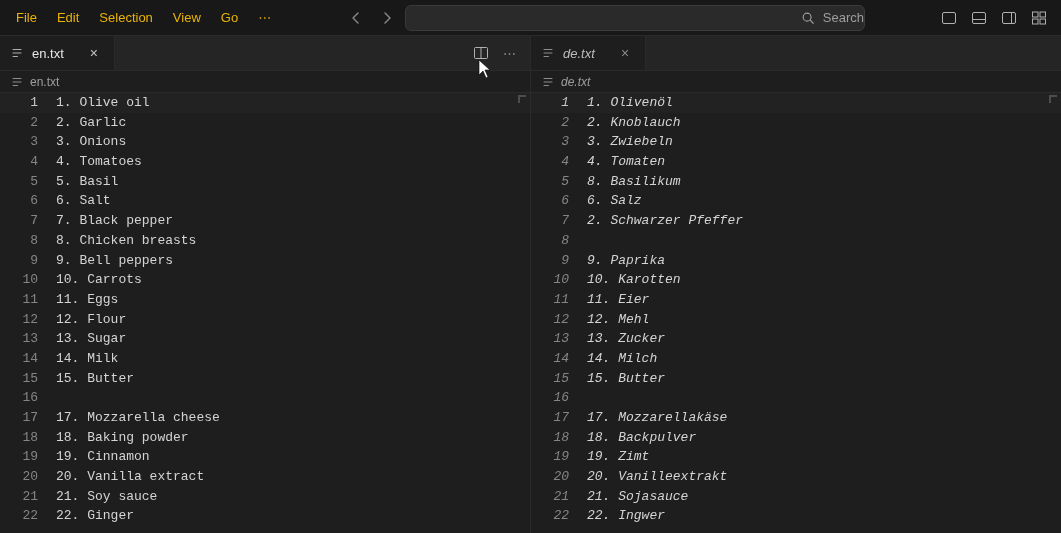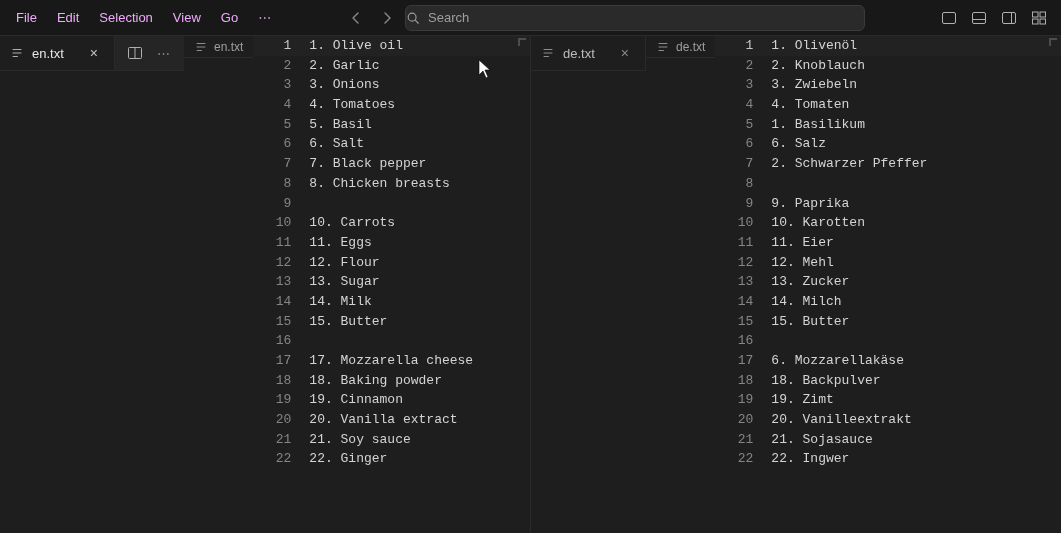--- a/index.html
+++ b/index.html
@@ -30,48 +30,48 @@
   .title-bar{
     height:36px;
     background:var(--bg-dark);
     display:flex;align-items:center;
     padding:0 8px;
     border-bottom:1px solid var(--border);
   }
   .menu{display:flex;align-items:center;gap:4px;}
   .menu-item{
     padding:4px 8px;border-radius:4px;
-    color:#f0abfc;cursor:default;
+    color:#eab308;cursor:default;
   }
   .tb-center{
     flex:1;display:flex;align-items:center;justify-content:center;gap:10px;
   }
   .nav-arrows{display:flex;gap:14px;color:var(--fg-dimmer);}
   .nav-arrow{cursor:default;}
   .search{
     width:460px;height:26px;
     background:var(--search-bg);
     border:1px solid #3a3a3a;border-radius:6px;
-    display:flex;align-items:center;justify-content:flex-start;gap:8px;
+    display:flex;align-items:center;justify-content:flex-end;gap:8px;
     color:var(--fg-dim);
   }
   .tb-right{display:flex;gap:14px;color:var(--fg-dim);align-items:center;padding:0 6px;}
   .layout-icon{display:inline-block;}
   
   .editors{
     display:flex;
     height:calc(100% - 36px);
   }
   .editor-group{
     flex:1;min-width:0;
-    display:flex;flex-direction:row;
+    display:flex;flex-direction:column;
     border-right:1px solid var(--border);
     position:relative;
   }
-  .editor-group:last-child{border-right:none;}
+  .editor-group:last-child{border-right:none;font-style:italic;}
   
   .tab-row{
     height:35px;background:var(--tab-bar);
     display:flex;align-items:stretch;
     border-bottom:1px solid var(--border);
   }
   .tab{
     display:flex;align-items:center;gap:8px;
     padding:0 10px;
     background:var(--tab-active);
@@ -257,20 +257,21 @@
         <div class="line">
           <div class="gutter">7</div>
           <div class="content">7. Black pepper</div>
         </div>
         <div class="line">
           <div class="gutter">8</div>
           <div class="content">8. Chicken breasts</div>
         </div>
         <div class="line">
           <div class="gutter">9</div>
+          <div class="content">9. Bell peppers</div>
         </div>
         <div class="line">
           <div class="gutter">10</div>
           <div class="content">10. Carrots</div>
         </div>
         <div class="line">
           <div class="gutter">11</div>
           <div class="content">11. Eggs</div>
         </div>
         <div class="line">
@@ -357,21 +358,21 @@
         <div class="line">
           <div class="gutter">3</div>
           <div class="content">3. Zwiebeln</div>
         </div>
         <div class="line">
           <div class="gutter">4</div>
           <div class="content">4. Tomaten</div>
         </div>
         <div class="line">
           <div class="gutter">5</div>
-          <div class="content">1. Basilikum</div>
+          <div class="content">8. Basilikum</div>
         </div>
         <div class="line">
           <div class="gutter">6</div>
           <div class="content">6. Salz</div>
         </div>
         <div class="line">
           <div class="gutter">7</div>
           <div class="content">2. Schwarzer Pfeffer</div>
         </div>
         <div class="line">
@@ -403,21 +404,21 @@
         </div>
         <div class="line">
           <div class="gutter">15</div>
           <div class="content">15. Butter</div>
         </div>
         <div class="line">
           <div class="gutter">16</div>
         </div>
         <div class="line">
           <div class="gutter">17</div>
-          <div class="content">6. Mozzarellakäse</div>
+          <div class="content">17. Mozzarellakäse</div>
         </div>
         <div class="line">
           <div class="gutter">18</div>
           <div class="content">18. Backpulver</div>
         </div>
         <div class="line">
           <div class="gutter">19</div>
           <div class="content">19. Zimt</div>
         </div>
         <div class="line">

